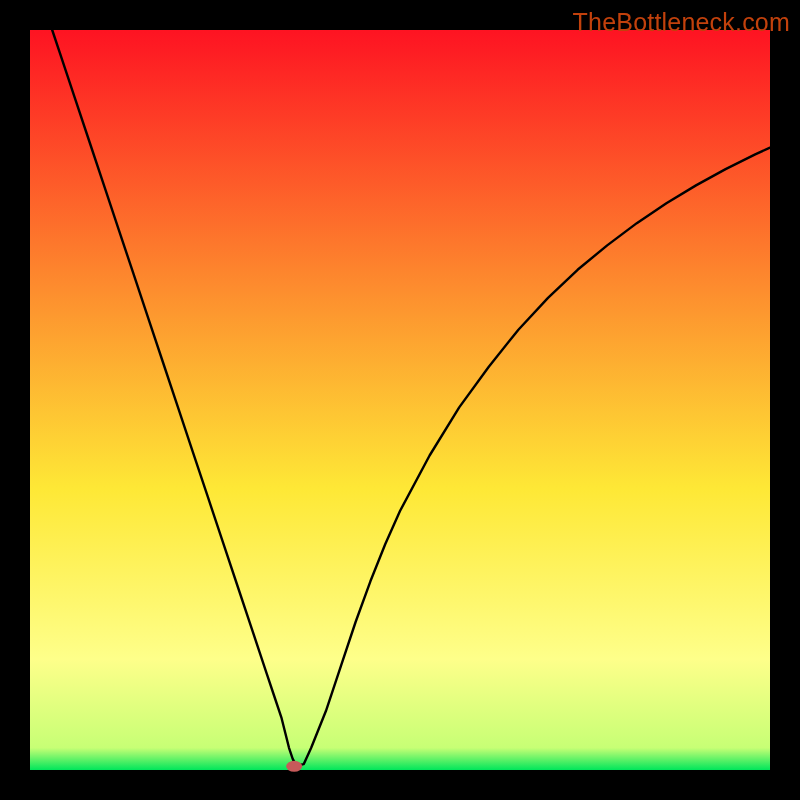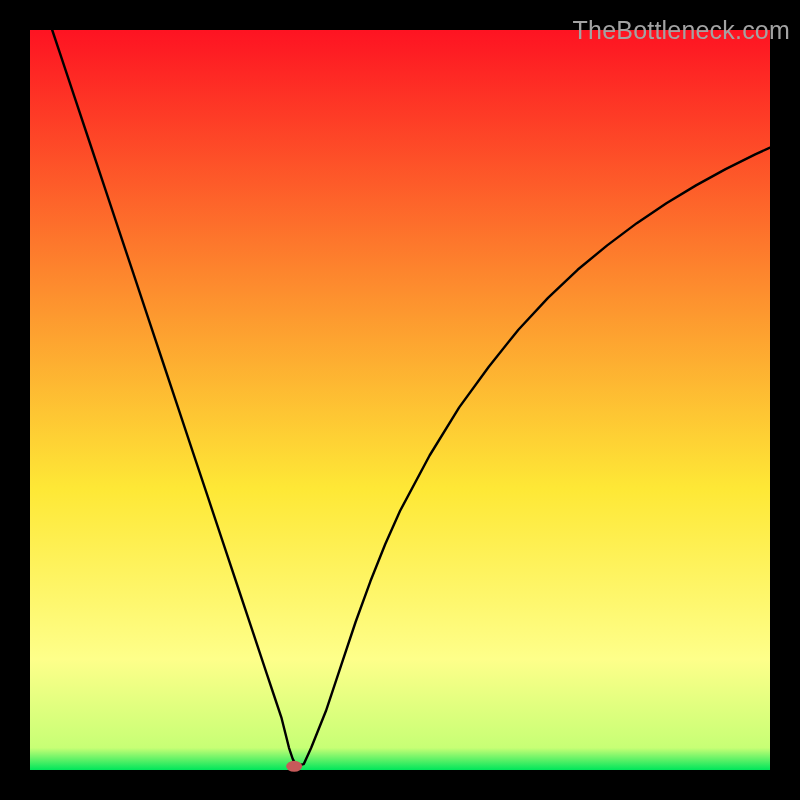--- a/index.html
+++ b/index.html
@@ -12,23 +12,23 @@
     font-family: Arial, Helvetica, sans-serif;
   }
   .frame {
     position: relative;
     width: 800px;
     height: 800px;
     background: #000;
   }
   .watermark {
     position: absolute;
-    top: 16px;
+    top: 8px;
     right: 10px;
-    color: #a3a3a3;
+    color: #c2410c;
     font-size: 25px;
     font-weight: 400;
     letter-spacing: 0.2px;
     z-index: 10;
   }
   svg.plot {
     position: absolute;
     top: 0;
     left: 0;
     width: 800px;

